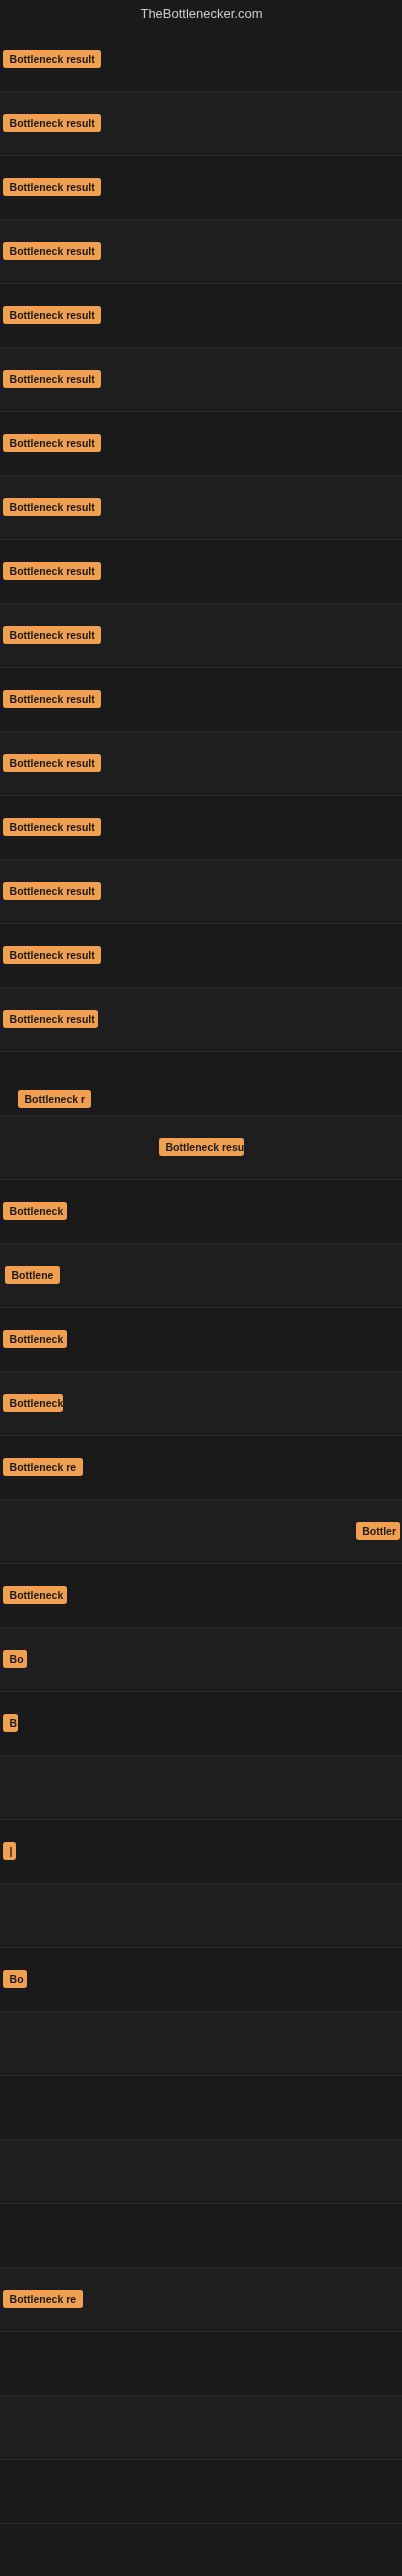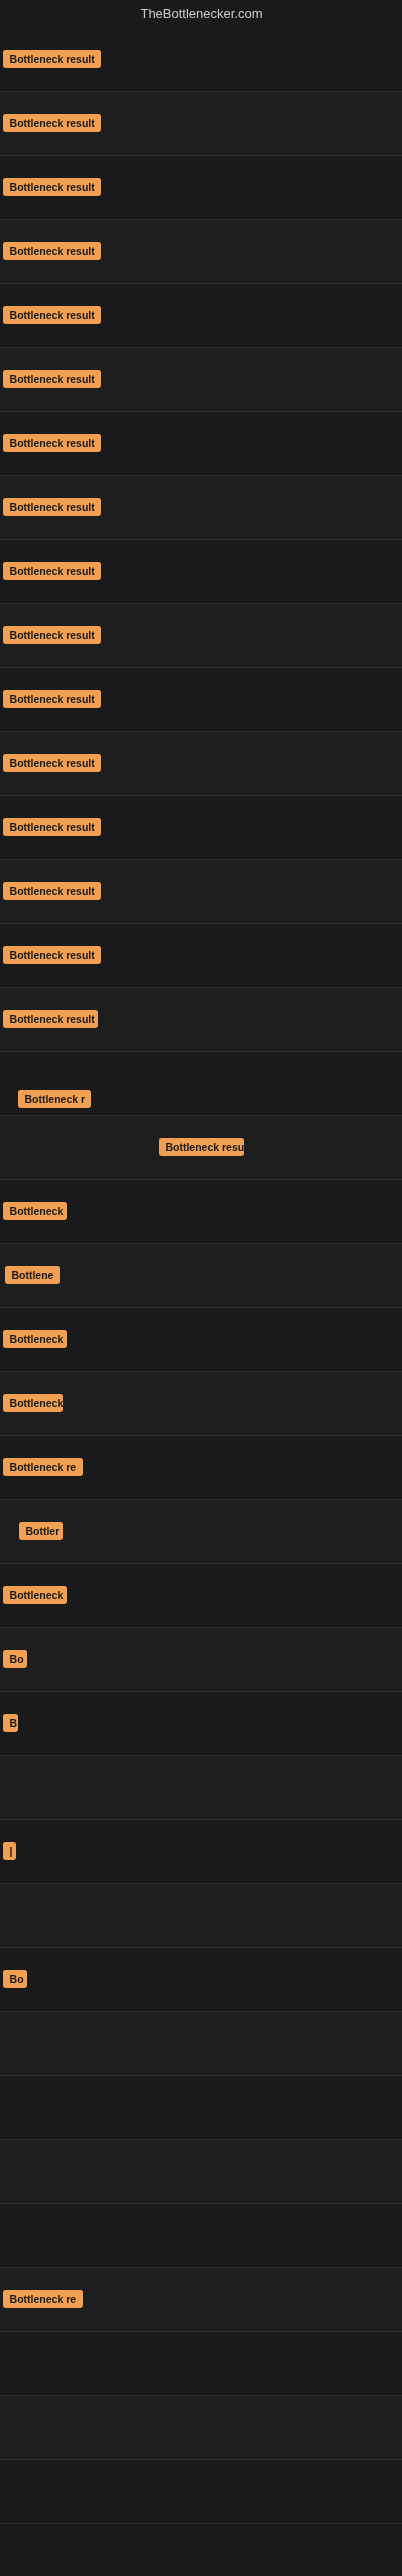--- a/index.html
+++ b/index.html
@@ -119,21 +119,21 @@
     </div>
     <div class="result-row" style="min-height: 64px; display: flex; align-items: center; padding-left: 3.2px;">
       <span class="bottleneck-badge" style="max-width: 64px; overflow: hidden;">Bottleneck</span>
     </div>
     <div class="result-row" style="min-height: 64px; display: flex; align-items: center; padding-left: 3.2px;">
       <span class="bottleneck-badge" style="max-width: 60px; overflow: hidden;">Bottleneck</span>
     </div>
     <div class="result-row" style="min-height: 64px; display: flex; align-items: center; padding-left: 3.2px;">
       <span class="bottleneck-badge" style="max-width: 81px; overflow: hidden;">Bottleneck re</span>
     </div>
-    <div class="result-row" style="min-height: 64px; display: flex; align-items: center; padding-left: 19px;">
+    <div class="result-row" style="min-height: 64px; display: flex; align-items: center; padding-left: 19px; justify-content: flex-end;">
       <span class="bottleneck-badge" style="max-width: 44px; overflow: hidden;">Bottler</span>
     </div>
     <div class="result-row" style="min-height: 64px; display: flex; align-items: center; padding-left: 3.2px;">
       <span class="bottleneck-badge" style="max-width: 64px; overflow: hidden;">Bottleneck</span>
     </div>
     <div class="result-row" style="min-height: 64px; display: flex; align-items: center; padding-left: 3.2px;">
       <span class="bottleneck-badge" style="max-width: 24px; overflow: hidden;">Bo</span>
     </div>
     <div class="result-row" style="min-height: 64px; display: flex; align-items: center; padding-left: 3.2px;">
       <span class="bottleneck-badge" style="max-width: 14.5px; overflow: hidden;">B</span>

